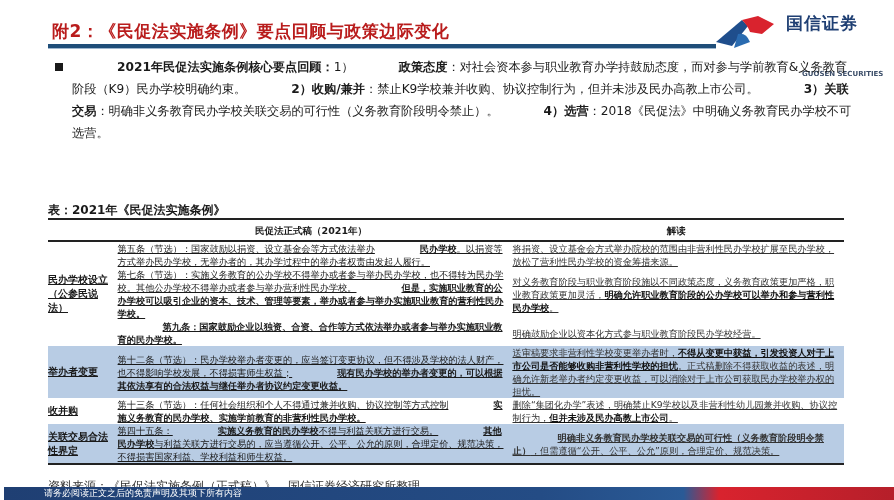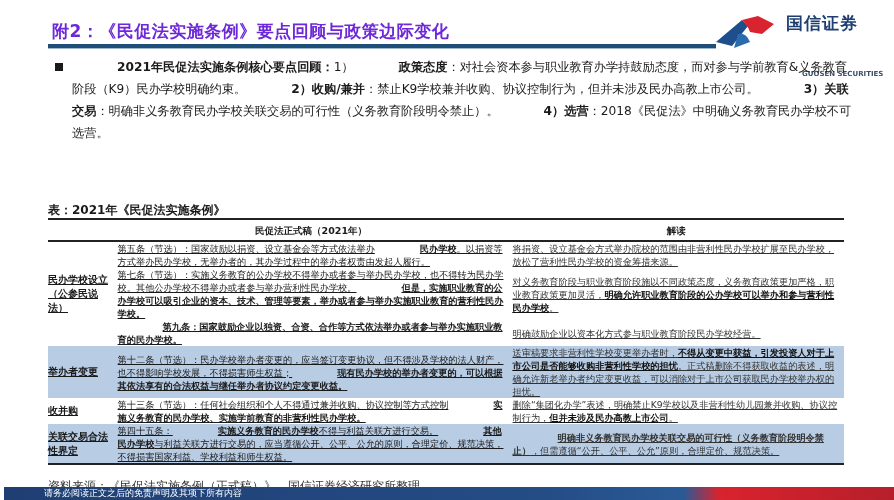--- a/index.html
+++ b/index.html
@@ -1,18 +1,18 @@
 <!DOCTYPE html>
 <html><head>
 <meta charset="utf-8">
 <style>
   html, body { margin:0; padding:0; }
   body { width:894px; height:500px; position:relative; overflow:hidden; background:#ffffff;
          font-family:"DejaVu Sans","Liberation Sans",sans-serif; color:#1a1a1a; }
-  .title { position:absolute; left:52px; top:20px; font-size:17px; font-weight:bold; color:#6d28d9; letter-spacing:0.5px; }
+  .title { position:absolute; left:52px; top:20px; font-size:17px; font-weight:bold; color:#b91c1c; letter-spacing:0.5px; }
   .title-rule { position:absolute; left:48px; top:44px; width:668px; height:4px; background:#1f4e79; }
   .title-rule-thin { position:absolute; left:48px; top:48px; width:668px; height:1px; background:#9fb7cf; }
   .logo { position:absolute; left:712px; top:10px; width:175px; height:40px; }
   .logo-text-cn { position:absolute; left:172px; top:2px; font-size:17px; font-weight:bold; color:#1f3f73; letter-spacing:1px; white-space:nowrap; }
   .logo-text-en { position:absolute; left:172px; top:26px; font-size:7px; font-weight:bold; color:#3d4f6a; white-space:nowrap; }
   .bullets { position:absolute; left:52px; top:56px; width:800px; font-size:12.2px; line-height:22px; }
   .bullet { position:relative; padding-left:20px; margin-bottom:9px; }
   .bullet-mark { position:absolute; left:3px; top:7px; width:8px; height:8px; background:#1a1a1a; }
   .b { font-weight:bold;margin-left:45px; }
   .table-caption { position:absolute; left:48px; top:202px; font-size:12px; font-weight:bold; }

